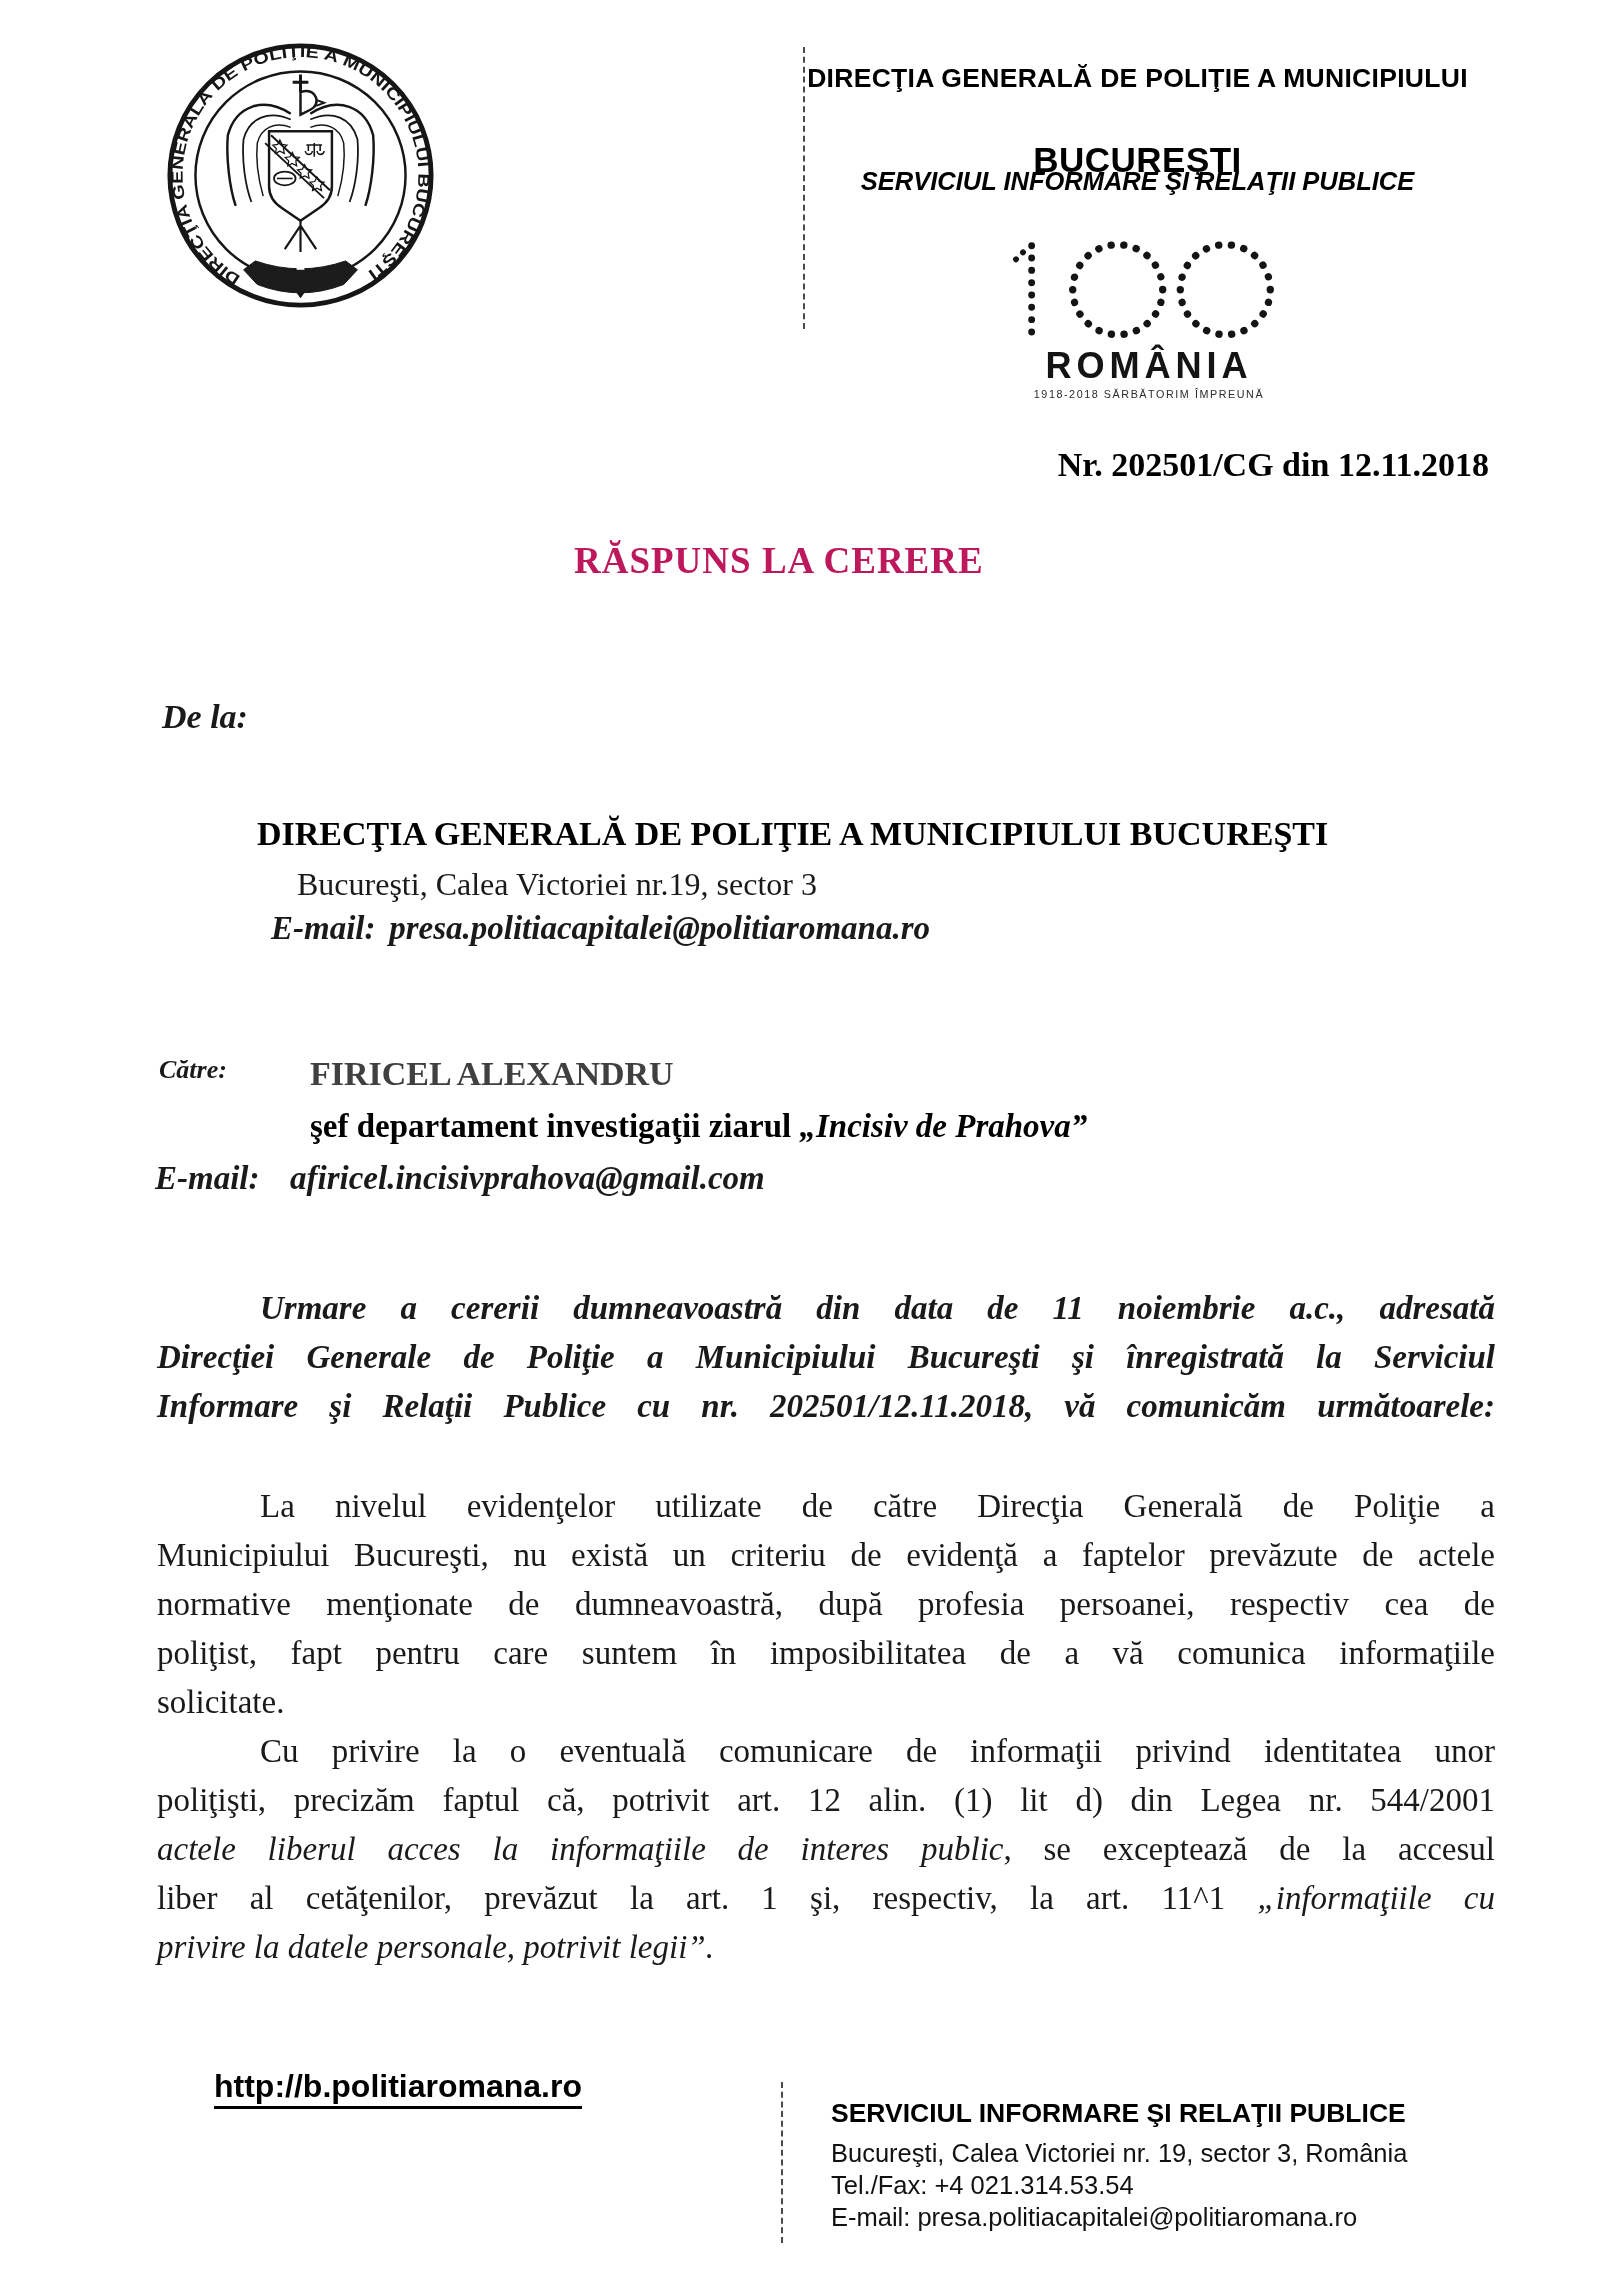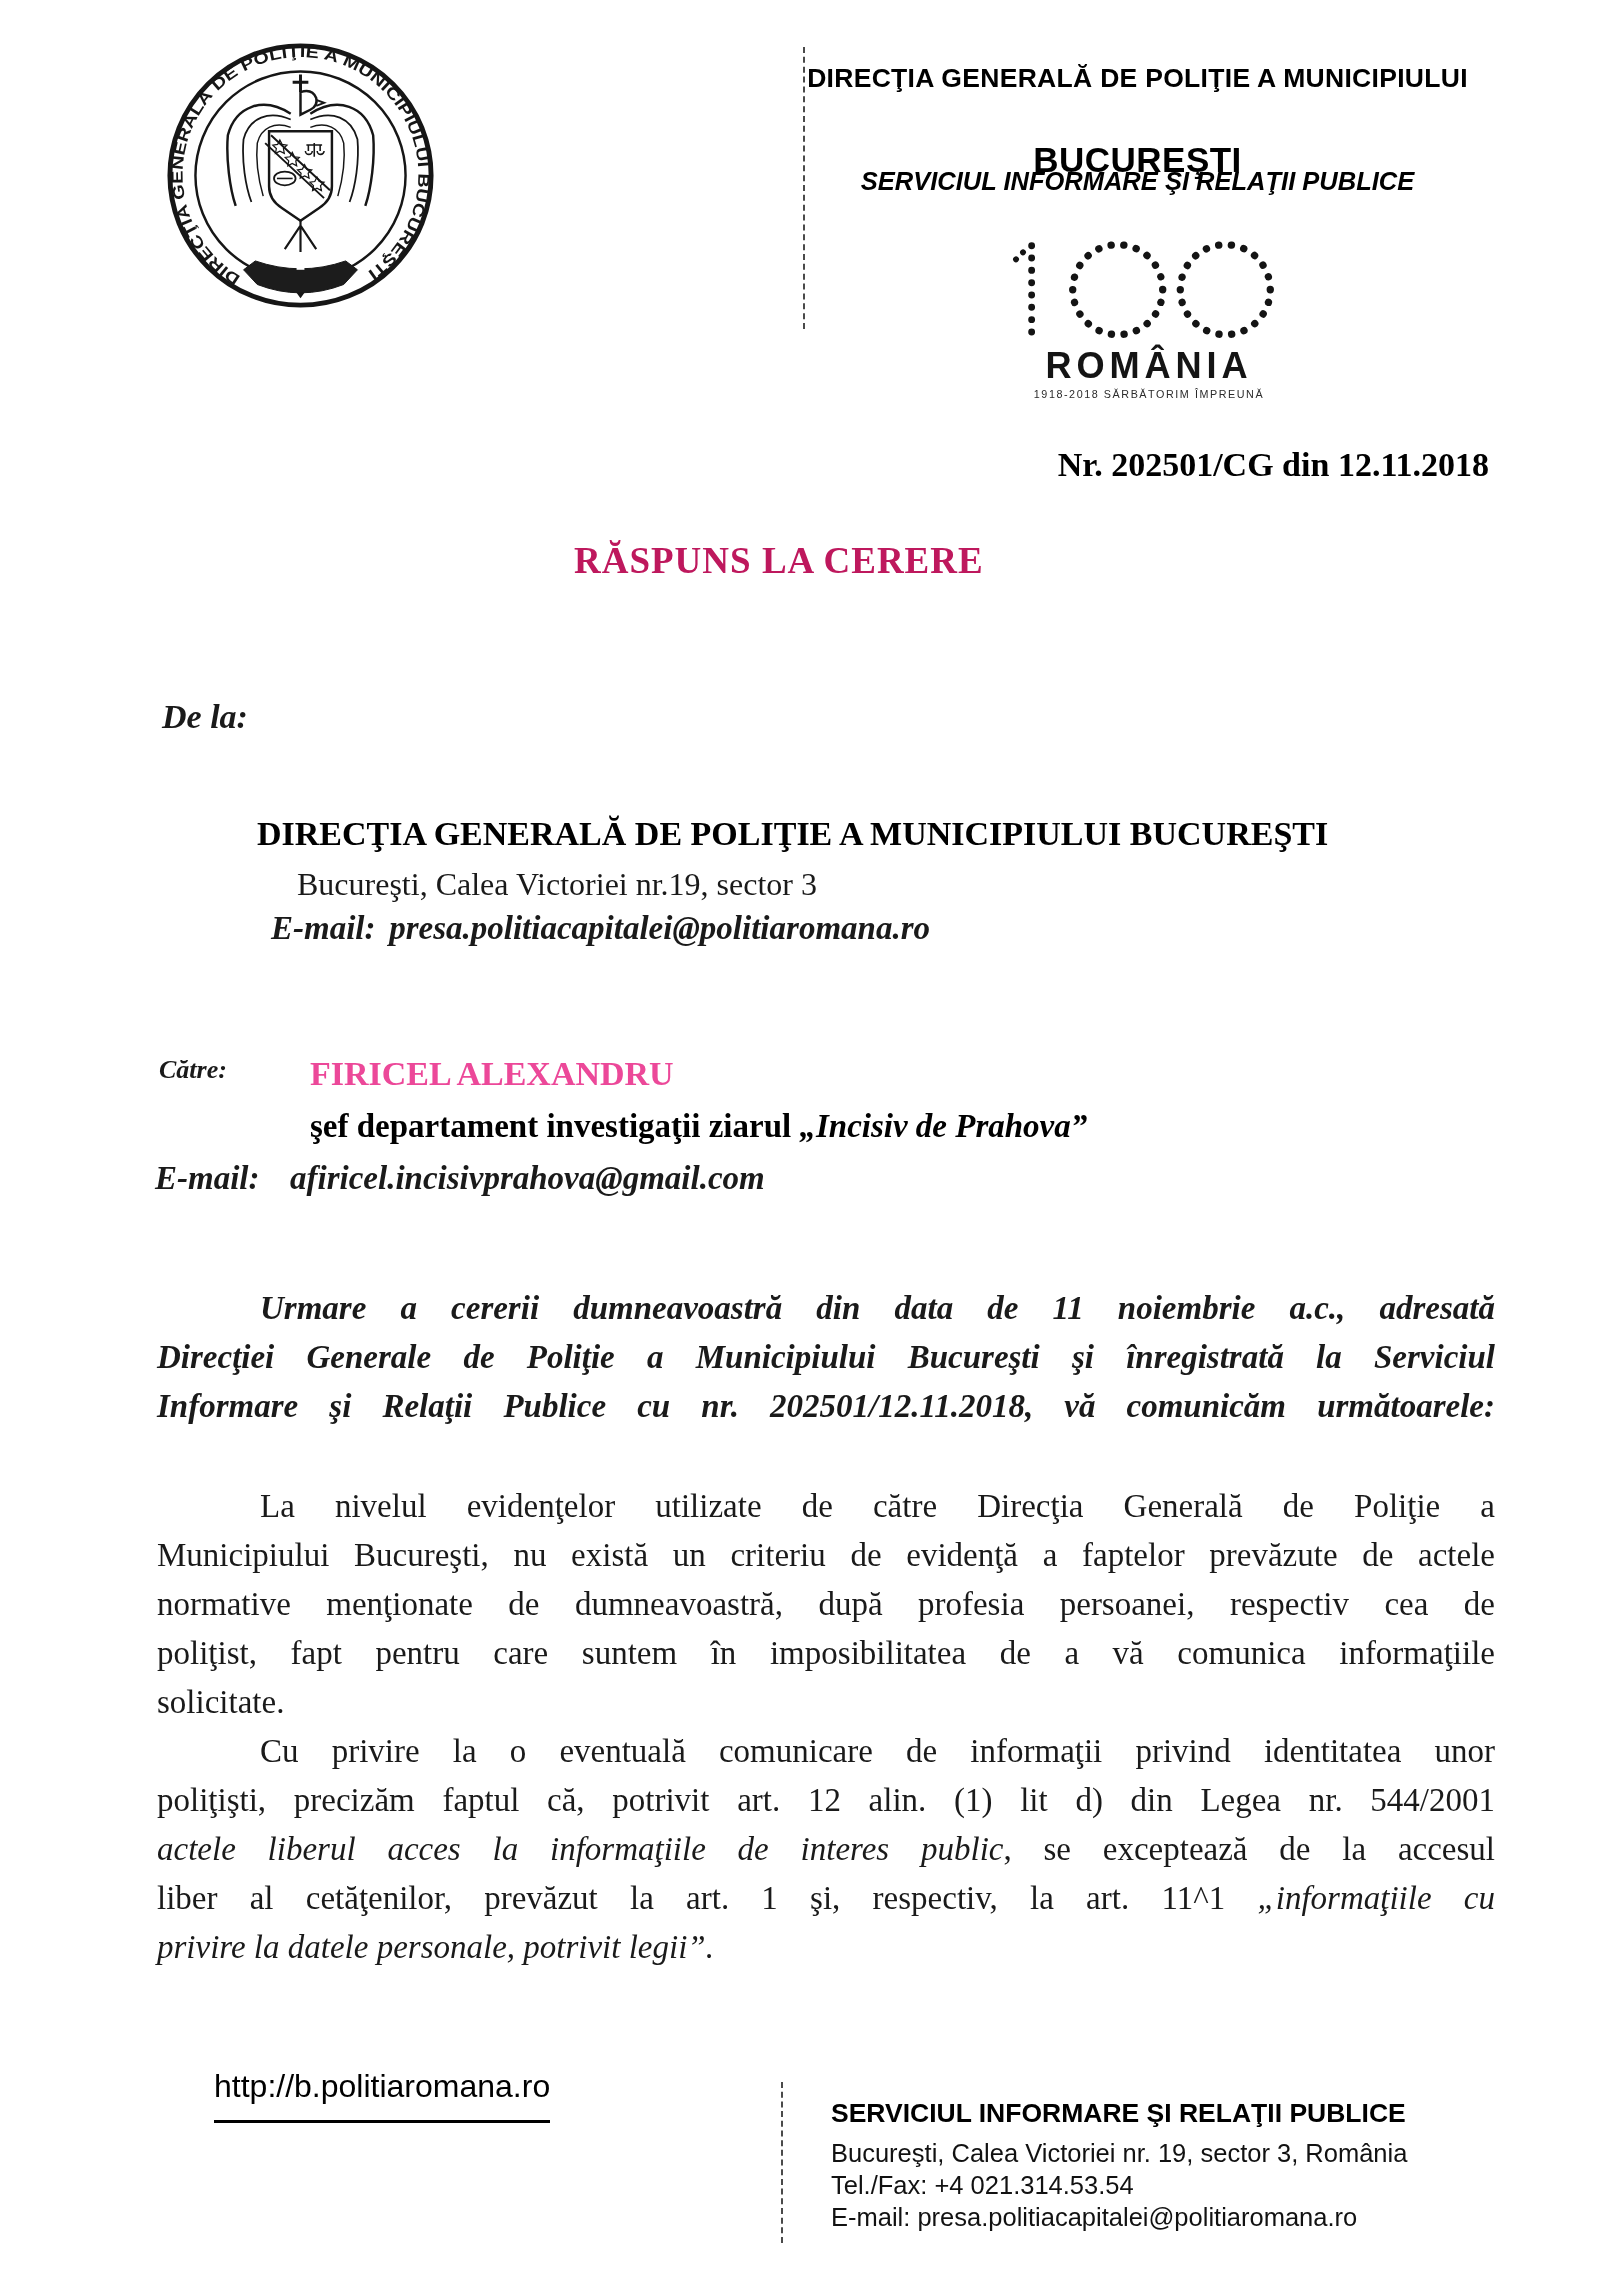--- a/index.html
+++ b/index.html
@@ -25,39 +25,39 @@
   .ref-no { right:131px; top:446px; font-size:34px; font-weight:bold; color:#000; }
   .doc-title { left:574px; top:539px; font-size:37px; font-weight:bold; letter-spacing:1px; color:#be185d; }
 
   
   .lbl-ital { font-weight:bold; font-style:italic; }
   .from-label { left:162px; top:698px; font-size:34px; }
   .from-org   { left:257px; top:815px; font-size:34px; font-weight:bold; color:#000; }
   .from-addr  { left:297px; top:866px; font-size:32px; }
   .from-email { left:271px; top:910px; font-size:33px; }
   .to-label   { left:159px; top:1055px; font-size:26px; }
-  .to-name    { left:310px; top:1055px; font-size:34px; font-weight:bold; color:#ec4899; }
+  .to-name    { left:310px; top:1055px; font-size:34px; font-weight:bold; color:#404040; }
   .to-role    { left:310px; top:1108px; font-size:33px; font-weight:bold; color:#000; }
   .to-email-label { left:155px; top:1160px; font-size:33px; }
   .to-email   { left:290px; top:1160px; font-size:33px; font-weight:bold; font-style:italic; }
   .gap-r { margin-right:13.7px; }
 
   
   .body-block { left:157px; width:1338px; font-size:33px; }
   .p1 { top:1284px; font-weight:bold; font-style:italic; }
   .p23 { top:1482px; }
   .bline { line-height:49px; white-space:normal; }
   .just { text-align:justify; text-align-last:justify; -moz-text-align-last:justify; }
   .indent { padding-left:103px; }
   .em { font-style:italic; }
 
   
   .foot-link {
-    left:214px; top:2068px; font-size:32px; font-weight:normal; color:#000;
-    border-bottom:3.9px solid #000; padding-bottom:15px;
+    left:214px; top:2068px; font-size:32px; font-weight:bold; color:#000;
+    border-bottom:3.9px solid #000; padding-bottom:1px;
   }
   .vdash-bottom { left:781px; top:2082px; height:161px; width:0; border-left:2px dashed #4a4a4a; }
   .foot-block { left:831px; top:2098px; width:686px; color:#111; }
   .foot-dept  { font-size:26.5px; font-weight:bold; margin-bottom:7.8px; color:#000; }
   .foot-row   { font-size:25.5px; line-height:32px; }
 </style>
 </head>
 <body>
 
 <div class="page">

